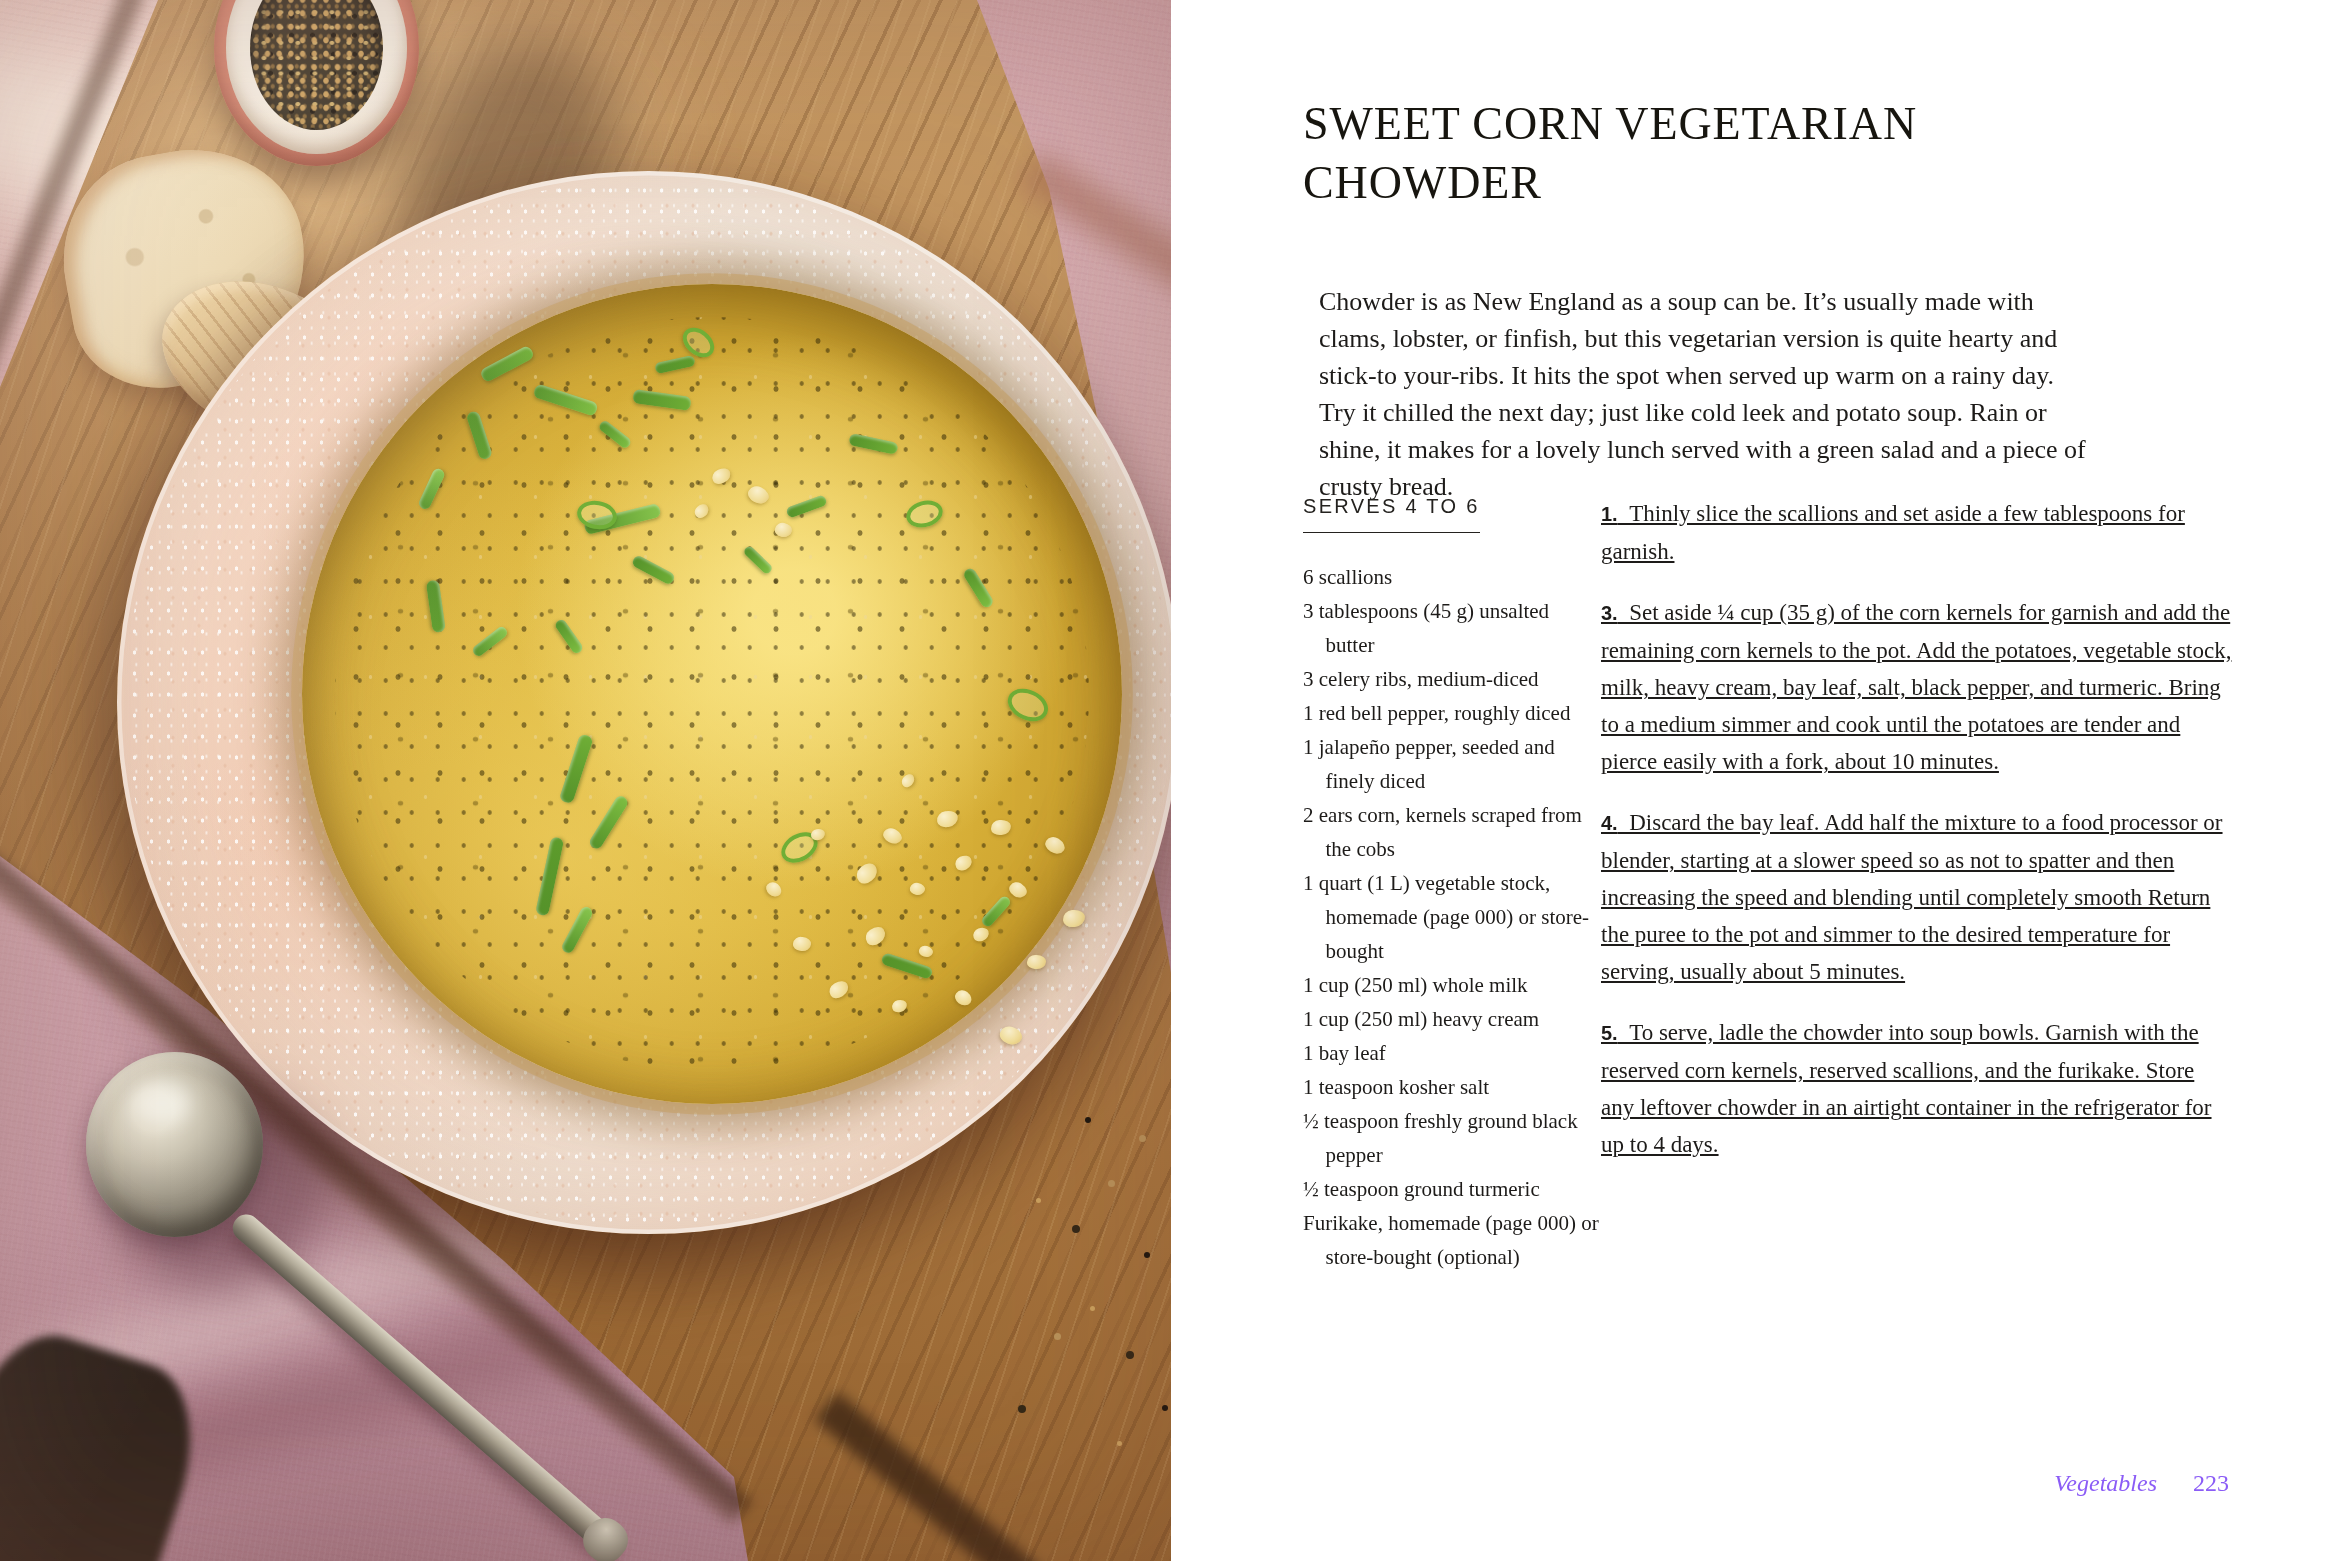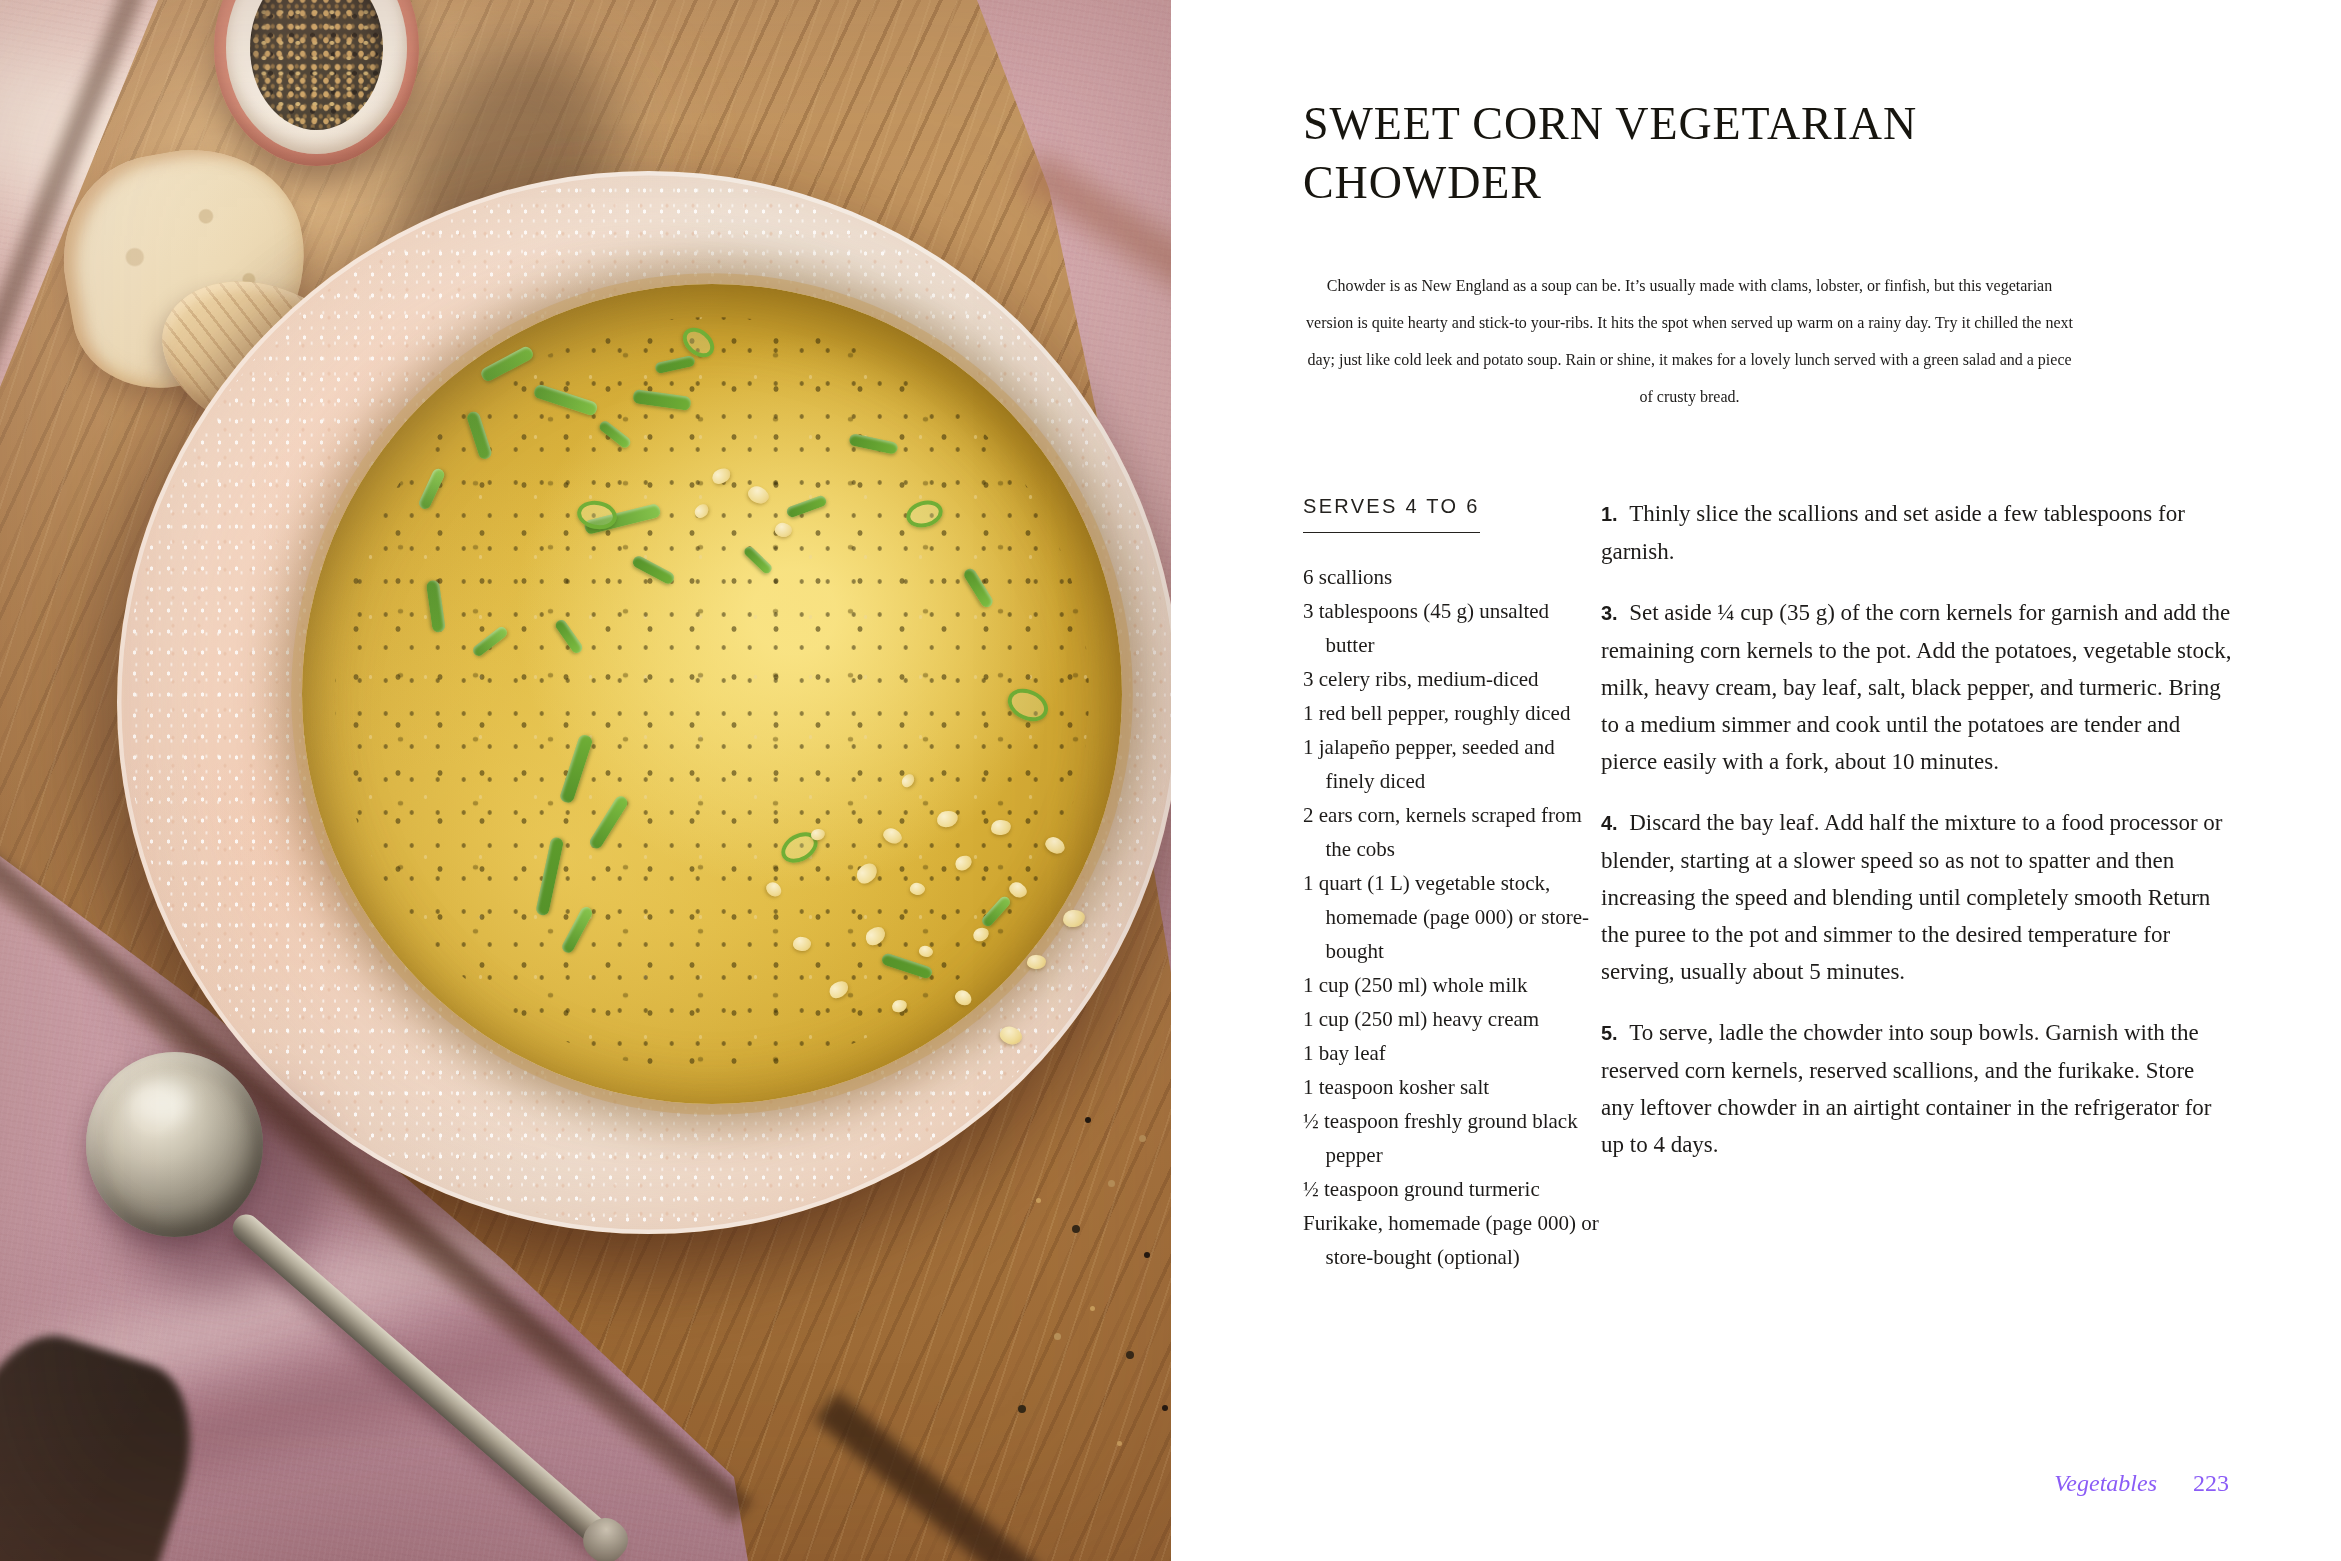--- a/index.html
+++ b/index.html
@@ -152,28 +152,28 @@
 
   .lightwash{position:absolute;inset:0;pointer-events:none;
       background:linear-gradient(118deg, rgba(255,238,220,.22), rgba(255,238,220,0) 45%);}
   .vignette{position:absolute;inset:0;pointer-events:none;
       box-shadow:inset 0 0 198px rgba(90,45,35,.22);}
 
   
   .rightpage{position:absolute;left:1171px;top:0;width:1171px;height:1561px;background:#ffffff;color:#1d1b19;}
   .title{position:absolute;left:132px;top:94px;width:721px;margin:0;font-weight:400;
          font-size:46px;line-height:59px;letter-spacing:0.9px;color:#17150f;}
-  .intro{position:absolute;left:132px;top:267px;width:773px;margin:0;
-         font-size:16px;line-height:37px;text-align:center;}
+  .intro{position:absolute;left:132px;top:267px;width:773px;margin:16px;
+         font-size:26px;line-height:37px;}
   .col-ing{position:absolute;left:132px;top:495px;width:297px;}
   .serves{font-family:"Liberation Sans", sans-serif;font-size:20px;letter-spacing:2.3px;
           color:#24221f;border-bottom:1.8px solid #24221f;display:inline-block;padding-bottom:13.5px;}
   .ingredients{margin:27px 0 0 0;padding:0;list-style:none;font-size:21px;line-height:34px;}
   .ingredients li{padding-left:22.5px;text-indent:-22.5px;}
-  .col-steps{position:absolute;left:430px;top:495px;width:632px;font-size:23px;line-height:37px;}
+  .col-steps{position:absolute;left:430px;top:495px;width:632px;font-size:23px;line-height:37px;text-decoration:underline;}
   .step{margin:0 0 24px 0;}
   .stepnum{font-family:"Liberation Sans", sans-serif;font-weight:bold;font-size:20px;}
   .footer{position:absolute;top:1470px;right:113px;font-size:24px;color:#8b5cf6;}
   .fsection{font-style:italic;margin-right:36px;}
 </style>
 </head>
 <body>
 
 <div class="spread">
 

